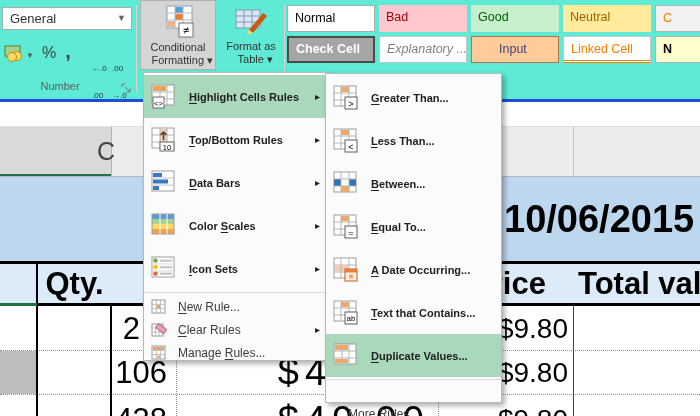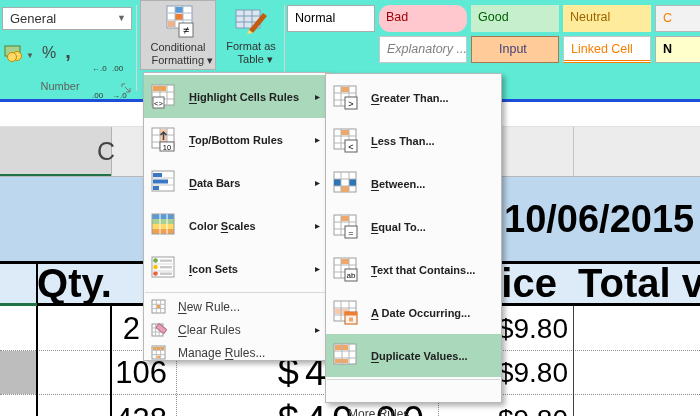--- a/index.html
+++ b/index.html
@@ -17,41 +17,41 @@
   .grouplabel{font-size:11px;color:#605e5c;text-align:center;}
   .gsep{width:1px;background:#d8d6d4;}
   .bigbtn{width:76px;height:70px;text-align:center;font-size:11px;color:#333;}
   .bigbtn .l1{position:absolute;left:0;right:0;top:40px;}
   .bigbtn .l2{position:absolute;left:8px;right:0;top:53px;}
   .pressed{background:#d5d5d5;border:1px solid #b0b0b0;box-sizing:border-box;}
 
   .stylecell{height:27px;width:88px;box-sizing:border-box;font-size:12.5px;line-height:25px;
              padding-left:7px;white-space:nowrap;overflow:hidden;}
   .st-normal{background:#fff;border:1px solid #ababab;color:#000;}
-  .st-bad{background:#ffc7ce;color:#9c0006;border-radius:11px;}
+  .st-bad{background:#ffc7ce;color:#9c0006;}
   .st-good{background:#c6efce;color:#006100;}
   .st-neutral{background:#ffeb9c;color:#9c6500;}
   .st-calc{background:#f2f2f2;border:1px solid #b7b7b7;color:#fa7d00;}
   .st-check{background:#a5a5a5;border:2px solid #4a4a4a;color:#fff;font-weight:bold;line-height:22px;}
   .st-expl{background:#fff;border:1px solid #c6c6c6;color:#7f7f7f;font-style:italic;}
   .st-input{background:#ffcc99;border:1px solid #a8764f;color:#3f3f76;padding-left:27px;}
   .st-linked{background:#fff;border:1px solid #c6c6c6;border-bottom:3px double #fa7d00;color:#fa7d00;}
   .st-note{background:#ffffcc;border:1px solid #b2b2b2;color:#000;font-weight:bold;}
 
   
   .colheaders{left:0;top:127px;width:700px;height:50px;background:#ececec;border-bottom:1px solid #b7b7b7;
               box-sizing:border-box;z-index:1;}
   .cornerbox{left:0;top:0;width:112px;height:49px;background:#d9d9d9;border-right:1px solid #b3b3b3;
              box-shadow:inset 0 -2px 0 #217346;box-sizing:border-box;}
   .colletter{left:88px;top:0;width:36px;text-align:center;font-size:25px;color:#444;line-height:48px;}
   .daterow{left:0;top:177px;width:700px;height:84px;background:#bdd7ee;z-index:1;}
   .datetext{left:504px;top:0;font-weight:bold;font-size:38px;color:#000;line-height:84px;white-space:nowrap;}
   .hborder{left:0;width:700px;height:3px;background:#000;z-index:1;}
   .theadrow{left:0;top:264px;width:700px;height:39px;background:#dcebf7;z-index:1;}
-  .th{font-weight:bold;font-size:40px;color:#000;line-height:39px;white-space:nowrap;}
+  .th{font-weight:bold;font-size:31px;color:#000;line-height:39px;white-space:nowrap;}
   .greenseg{background:#217346;z-index:2;}
   .cellnum{font-size:31px;color:#000;line-height:inherit;text-align:right;white-space:nowrap;}
   .dottedh{height:0;border-top:1px dotted #8c8c8c;z-index:1;}
   .dottedv{width:0;border-left:1px dotted #8c8c8c;z-index:1;}
   .solidv{z-index:1;}
 
   
   .panel{background:#fbfbfb;border:1px solid #b8b8b8;box-shadow:3px 3px 5px rgba(0,0,0,.3);
          box-sizing:border-box;padding-top:2px;}
   .mainmenu{left:143px;top:72px;width:187px;height:289px;z-index:10;}
@@ -178,20 +178,21 @@
       <div class="l2">Table ▾</div>
     </div>
     <div class="abs gsep" style="left:284px;top:5px;height:86px;"></div>
 
     <div class="abs stylecell st-normal" style="left:287px;top:5px;">Normal</div>
     <div class="abs stylecell st-bad" style="left:379px;top:5px;">Bad</div>
     <div class="abs stylecell st-good" style="left:471px;top:5px;">Good</div>
     <div class="abs stylecell st-neutral" style="left:563px;top:5px;">Neutral</div>
     <div class="abs stylecell st-calc" style="left:655px;top:5px;">C</div>
 
+    <div class="abs stylecell st-check" style="left:287px;top:36px;">Check Cell</div>
     <div class="abs stylecell st-expl" style="left:379px;top:36px;">Explanatory ...</div>
     <div class="abs stylecell st-input" style="left:471px;top:36px;">Input</div>
     <div class="abs stylecell st-linked" style="left:563px;top:36px;">Linked Cell</div>
     <div class="abs stylecell st-note" style="left:655px;top:36px;">N</div>
   </div>
 
   <div class="abs panel mainmenu">
 
     <div class="mitem hl">
       <svg class="micon" viewBox="0 0 26 26">
@@ -332,38 +333,38 @@
         <path d="M1 8 h22 M1 15 h22 M8 1 v20 M16 1 v20" stroke="#b5b5b5" fill="none"></path>
         <rect x="12" y="12" width="12" height="12" fill="#fff" stroke="#5f5f5f"></rect>
         <text x="18" y="21.5" font-size="9" text-anchor="middle" fill="#000">=</text>
       </svg>
       <span class="mlabel"><u>E</u>qual To...</span>
     </div>
 
     <div class="mitem">
       <svg class="micon" viewBox="0 0 26 26">
         <rect x="1" y="1" width="22" height="20" fill="#fff" stroke="#9d9d9d"></rect>
-        <rect x="8" y="2" width="8" height="5" fill="#f0a868"></rect>
-        <path d="M1 8 h22 M1 15 h22 M8 1 v20 M16 1 v20" stroke="#b5b5b5" fill="none"></path>
-        <rect x="12" y="12" width="12" height="12" fill="#fff" stroke="#5f5f5f"></rect>
-        <text x="18" y="21" font-size="8" text-anchor="middle" fill="#000">ab</text>
-      </svg>
-      <span class="mlabel"><u>T</u>ext that Contains...</span>
-    </div>
-
-    <div class="mitem">
-      <svg class="micon" viewBox="0 0 26 26">
-        <rect x="1" y="1" width="22" height="20" fill="#fff" stroke="#9d9d9d"></rect>
         <rect x="2" y="9" width="13" height="5" fill="#f8cbad"></rect>
         <path d="M1 8 h22 M1 15 h22 M8 1 v20 M16 1 v20" stroke="#b5b5b5" fill="none"></path>
         <rect x="12" y="12" width="12" height="12" fill="#fdf3ec" stroke="#c55a11"></rect>
         <rect x="12" y="12" width="12" height="3.5" fill="#ed7d31"></rect>
         <rect x="16" y="17.5" width="4" height="4" fill="#f0a868"></rect>
       </svg>
       <span class="mlabel"><u>A</u> Date Occurring...</span>
+    </div>
+
+    <div class="mitem">
+      <svg class="micon" viewBox="0 0 26 26">
+        <rect x="1" y="1" width="22" height="20" fill="#fff" stroke="#9d9d9d"></rect>
+        <rect x="8" y="2" width="8" height="5" fill="#f0a868"></rect>
+        <path d="M1 8 h22 M1 15 h22 M8 1 v20 M16 1 v20" stroke="#b5b5b5" fill="none"></path>
+        <rect x="12" y="12" width="12" height="12" fill="#fff" stroke="#5f5f5f"></rect>
+        <text x="18" y="21" font-size="8" text-anchor="middle" fill="#000">ab</text>
+      </svg>
+      <span class="mlabel"><u>T</u>ext that Contains...</span>
     </div>
 
     <div class="mitem hl">
       <svg class="micon" viewBox="0 0 26 26">
         <rect x="1" y="1" width="22" height="20" fill="#fff" stroke="#9d9d9d"></rect>
         <rect x="2" y="2" width="13" height="5" fill="#f0a868"></rect>
         <rect x="2" y="9" width="13" height="5" fill="#fff"></rect>
         <rect x="2" y="16" width="13" height="4" fill="#f0a868"></rect>
         <path d="M1 8 h22 M1 15 h22 M9 1 v20 M16 1 v20" stroke="#b5b5b5" fill="none"></path>
       </svg>

